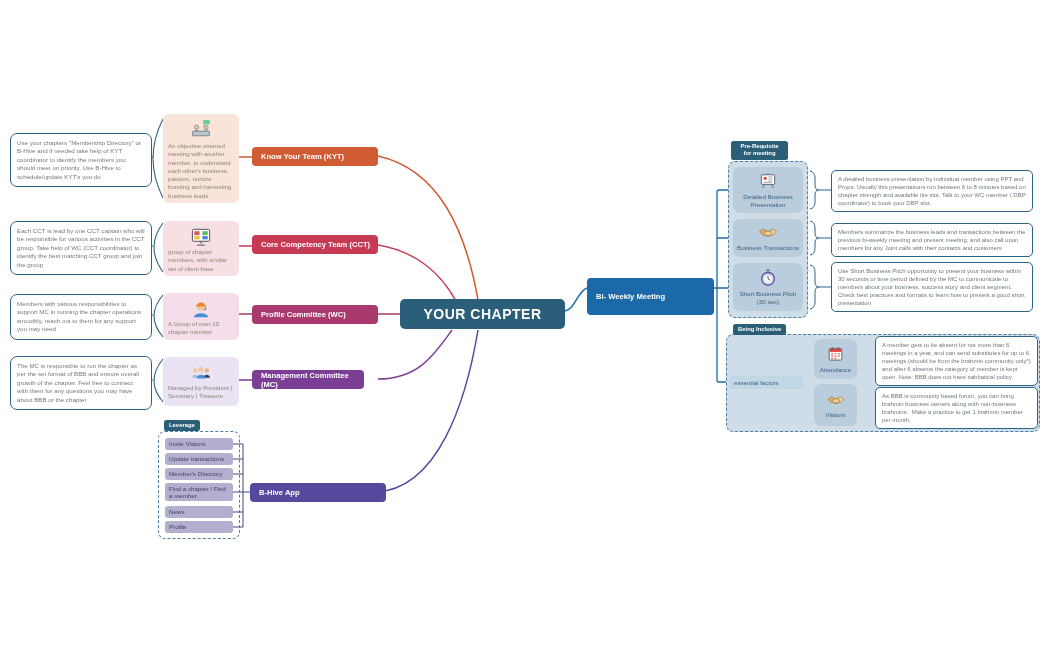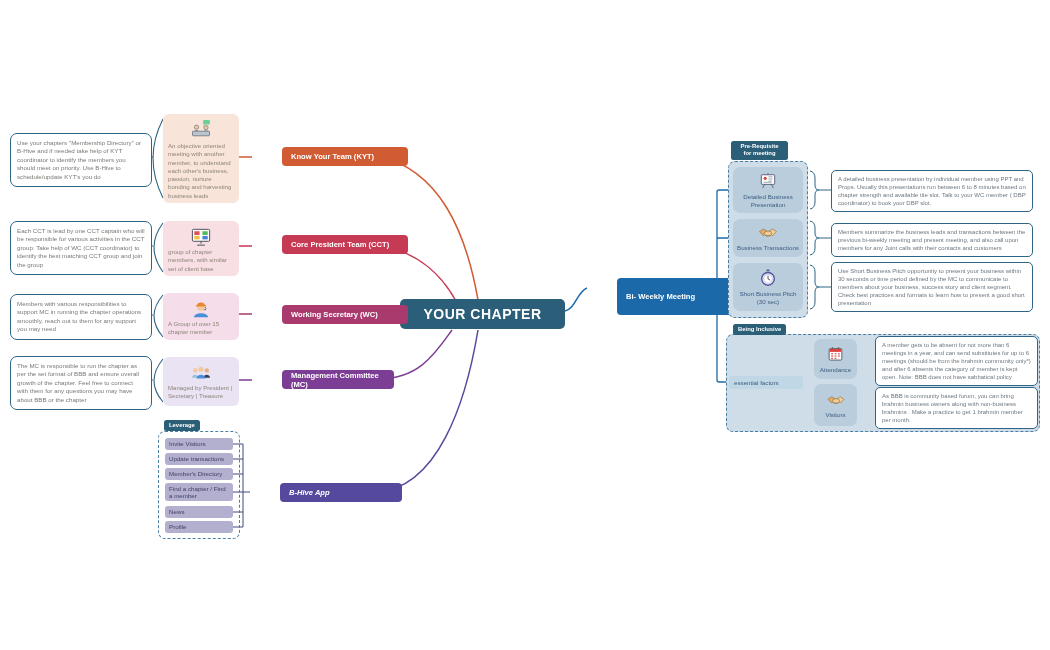--- a/index.html
+++ b/index.html
@@ -3,21 +3,21 @@
 <meta charset="utf-8">
 <style>
   html,body{margin:0;padding:0;background:#ffffff;}
   #canvas{position:relative;width:1050px;height:650px;font-family:"Liberation Sans",sans-serif;overflow:hidden;background:#ffffff;}
   #wires{position:absolute;left:0;top:0;z-index:0;}
   .abs{position:absolute;box-sizing:border-box;z-index:1;}
   .note{background:#fff;border:1.2px solid #2e6585;border-radius:7px;padding:5px 6px;font-size:6.2px;line-height:1.36;color:#7b7873;}
   .rnote{background:#fff;border:1.1px solid #2e6585;border-radius:5px;padding:4px 6px;font-size:6px;line-height:1.34;color:#6e7880;}
   .summary{border-radius:6px;padding:4px 5px;font-size:6.1px;line-height:1.36;color:#8d8478;display:flex;flex-direction:column;align-items:center;}
   .summary .txt{width:100%;}
-  .branch{border-radius:4px;color:#fff;font-weight:bold;font-size:7.6px;display:flex;align-items:center;padding-left:9px;margin-left:30px;}
+  .branch{border-radius:4px;color:#fff;font-weight:bold;font-size:7.6px;display:flex;align-items:center;padding-left:9px;}
   .tag{background:#2b5e77;color:#fff;font-weight:bold;font-size:5.9px;padding:2px 5px;border-radius:2.5px;line-height:1.25;z-index:2;}
   .dashedbox{border:1.2px dashed #4b7fa3;border-radius:7px;}
   .bluefill{background:#cfdde9;}
   .inneritem{background:#b9cddd;border-radius:7px;display:flex;flex-direction:column;align-items:center;justify-content:center;gap:2px;font-size:6.2px;color:#3d5d80;text-align:center;padding:3px 2px;line-height:1.25;}
   .pill{background:#b3afcf;border-radius:3px;font-size:6.2px;color:#3f3f63;display:flex;align-items:center;padding:0 4px;line-height:1.15;}
   .icon{display:flex;align-items:center;justify-content:center;}
   #center-node{background:#2b5e78;border-radius:5px;color:#fff;font-weight:bold;font-size:14px;letter-spacing:.5px;display:flex;align-items:center;justify-content:center;}
 </style>
 </head>
 <body>
@@ -109,24 +109,24 @@
         <circle cx="18" cy="9.8" r="2.3" fill="#e8b088"></circle>
         <path d="M14.5 17.5 c0.5 -4.2 6.5 -4.2 7 0 z" fill="#2e3f5c"></path>
         <circle cx="12" cy="8.6" r="2.7" fill="#f0c9a0"></circle>
         <path d="M7.3 18.3 c0.5 -5.2 8.9 -5.2 9.4 0 z" fill="#4a90d9"></path>
       </svg>
     </span>
     <span class="txt">Managed by President | Secretary | Treasure</span>
   </div>
 
   <div class="branch abs" style="left: 252px; top: 147px; width: 126px; height: 19px; background-color: rgb(209, 91, 51);">Know Your Team (KYT)</div>
-  <div class="branch abs" style="left: 252px; top: 235px; width: 126px; height: 19px; background-color: rgb(198, 58, 83);">Core President Team (CCT)</div>
-  <div class="branch abs" style="left: 252px; top: 305px; width: 126px; height: 19px; background-color: rgb(168, 58, 109);">Working Secretary (WC)</div>
+  <div class="branch abs" style="left: 252px; top: 235px; width: 126px; height: 19px; background-color: rgb(198, 58, 83);">Core Competency Team (CCT)</div>
+  <div class="branch abs" style="left: 252px; top: 305px; width: 126px; height: 19px; background-color: rgb(168, 58, 109);">Profile Committee (WC)</div>
   <div class="branch abs" style="left: 252px; top: 370px; width: 112px; height: 19px; background-color: rgb(124, 61, 149);">Management Committee (MC)</div>
-  <div class="branch abs" style="left: 250px; top: 483px; width: 122px; height: 19px; background-color: rgb(85, 73, 158); font-style: italic;">B-Hive App</div>
+  <div class="branch abs" style="left: 250px; top: 483px; width: 136px; height: 19px; background-color: rgb(85, 73, 158);">B-Hive App</div>
   <div class="branch abs" style="left: 587px; top: 278px; width: 127px; height: 37px; background-color: rgb(27, 105, 168);">Bi- Weekly Meeting</div>
 
   <div class="tag abs" style="left:164px;top:420px;">Leverage</div>
   <div class="dashedbox abs" style="left:158px;top:431px;width:82px;height:108px;"></div>
   <div class="pill abs" style="left:165px;top:438px;width:68px;height:12px;">Invite Visitors</div>
   <div class="pill abs" style="left:165px;top:453px;width:68px;height:12px;">Update transactions</div>
   <div class="pill abs" style="left:165px;top:468px;width:68px;height:12px;">Member's Directory</div>
   <div class="pill abs" style="left:165px;top:483px;width:68px;height:18px;">Find a chapter / Find a member</div>
   <div class="pill abs" style="left:165px;top:506px;width:68px;height:12px;">News</div>
   <div class="pill abs" style="left:165px;top:521px;width:68px;height:12px;">Profile</div>

